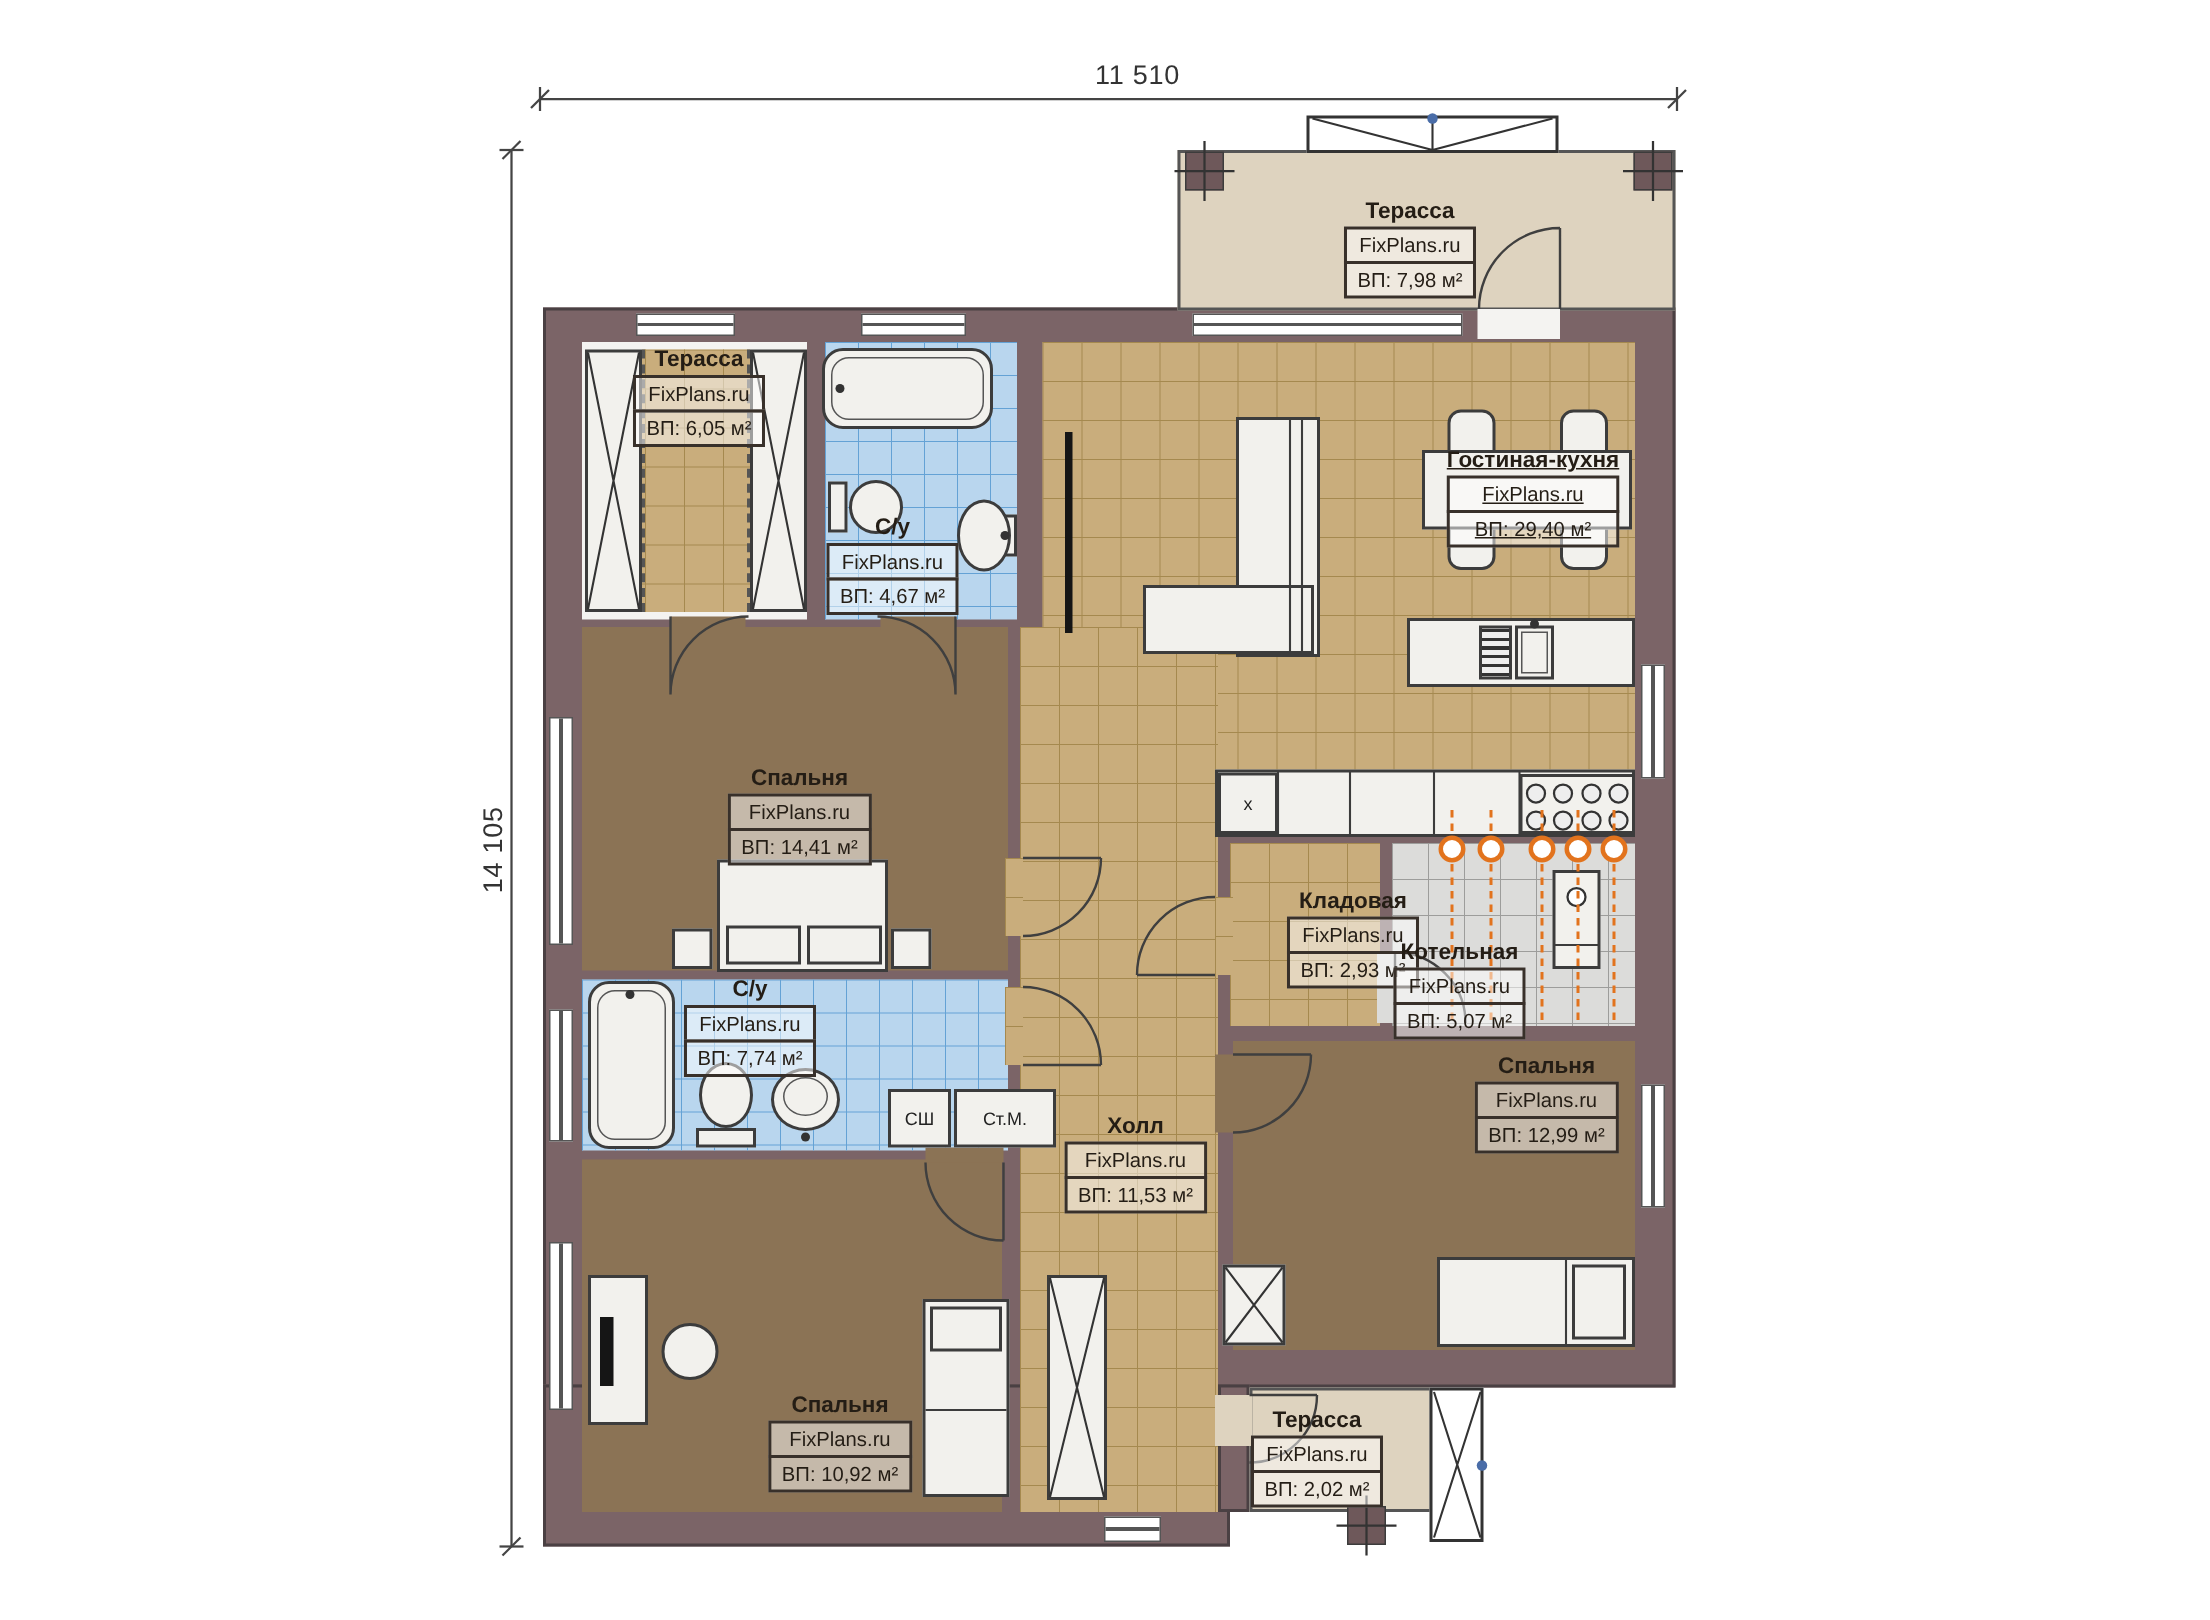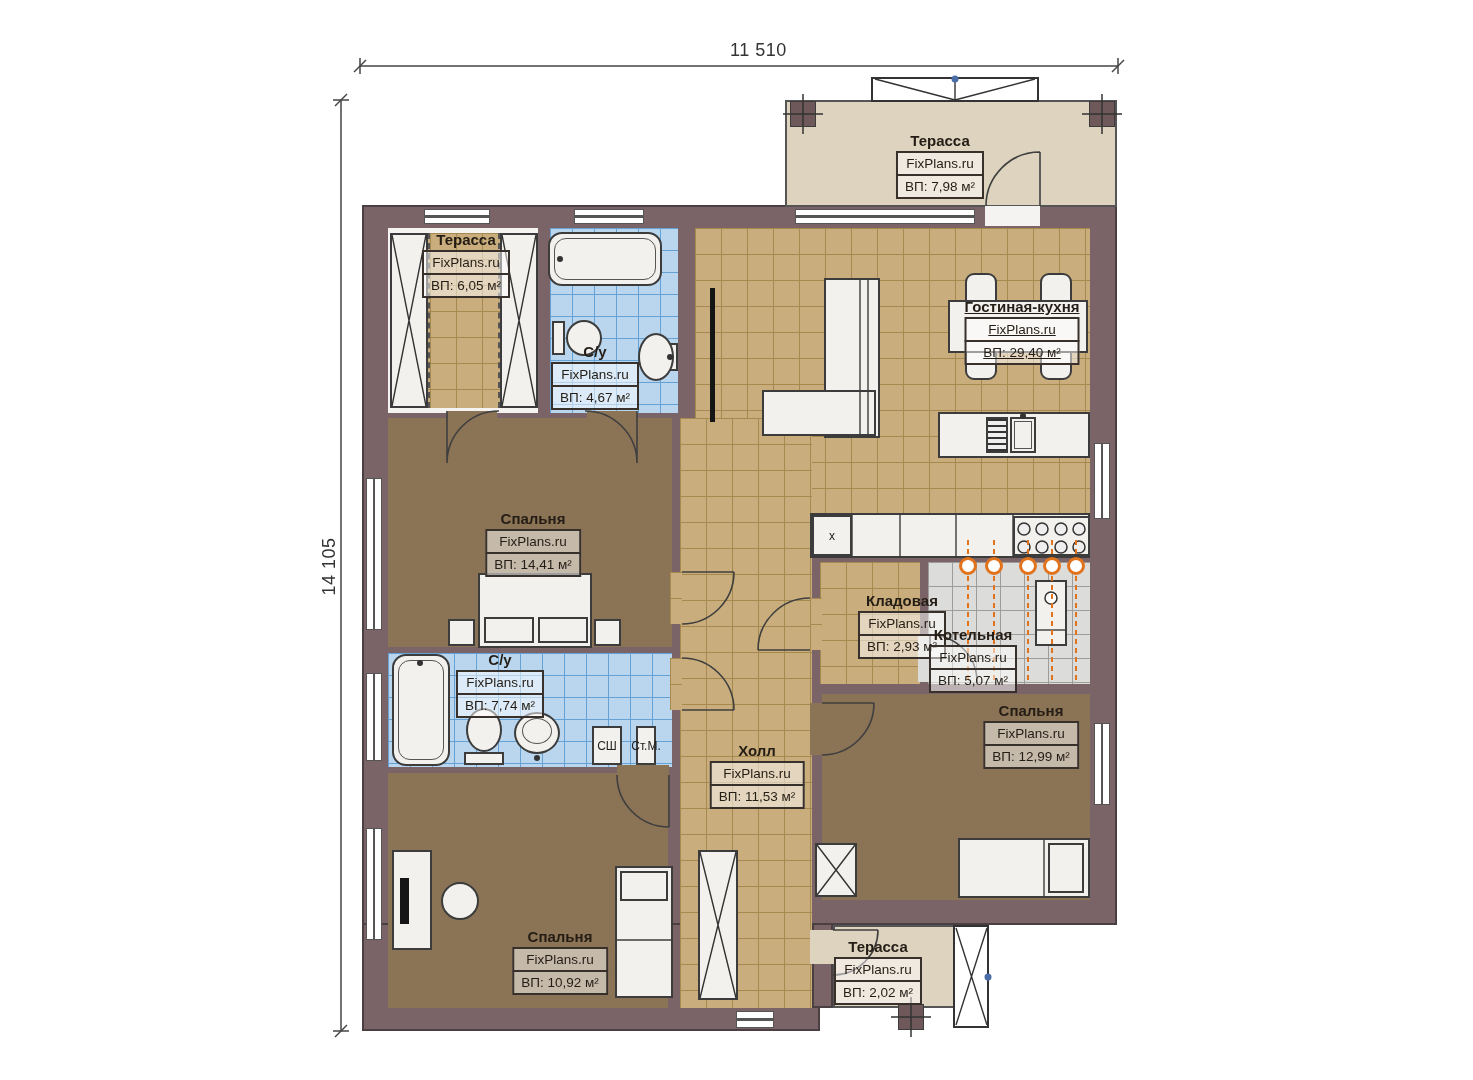--- a/index.html
+++ b/index.html
@@ -143,24 +143,24 @@
   <div class="abs f" style="left:538px;top:617px;width:50px;height:26px;"></div>
   <div class="abs f" style="left:448px;top:619px;width:27px;height:27px;"></div>
   <div class="abs f" style="left:594px;top:619px;width:27px;height:27px;"></div>
 
   <div class="abs f" style="left:392px;top:654px;width:58px;height:112px;border-radius:14px;"></div>
   <div class="abs f-in" style="position:absolute;left:398px;top:660px;width:46px;height:100px;border-radius:12px;"></div>
   <div class="abs f round" style="left:466px;top:708px;width:36px;height:44px;"></div>
   <div class="abs f" style="left:464px;top:752px;width:40px;height:13px;"></div>
   <div class="abs f round" style="left:514px;top:712px;width:46px;height:42px;"></div>
   <div class="abs f-in round" style="position:absolute;left:522px;top:718px;width:30px;height:26px;"></div>
-  <div class="abs f appl" style="left:592px;top:726px;width:30px;height:39px;">
+  <div class="abs f appl" style="left:592px;top:726px;width:42px;height:39px;">
     <span>СШ</span>
   </div>
-  <div class="abs f appl" style="left:636px;top:726px;width:20px;height:39px;">
+  <div class="abs f appl" style="left:636px;top:726px;width:68px;height:39px;">
     <span>Ст.М.</span>
   </div>
 
   <div class="abs f" style="left:392px;top:850px;width:40px;height:100px;"></div>
   <div class="abs dark" style="left:400px;top:878px;width:9px;height:46px;"></div>
   <div class="abs f round" style="left:441px;top:882px;width:38px;height:38px;"></div>
   <div class="abs f" style="left:615px;top:866px;width:58px;height:132px;"></div>
   <div class="abs f" style="left:620px;top:871px;width:48px;height:30px;"></div>
 
   <div class="abs f" style="left:698px;top:850px;width:40px;height:150px;"></div>

